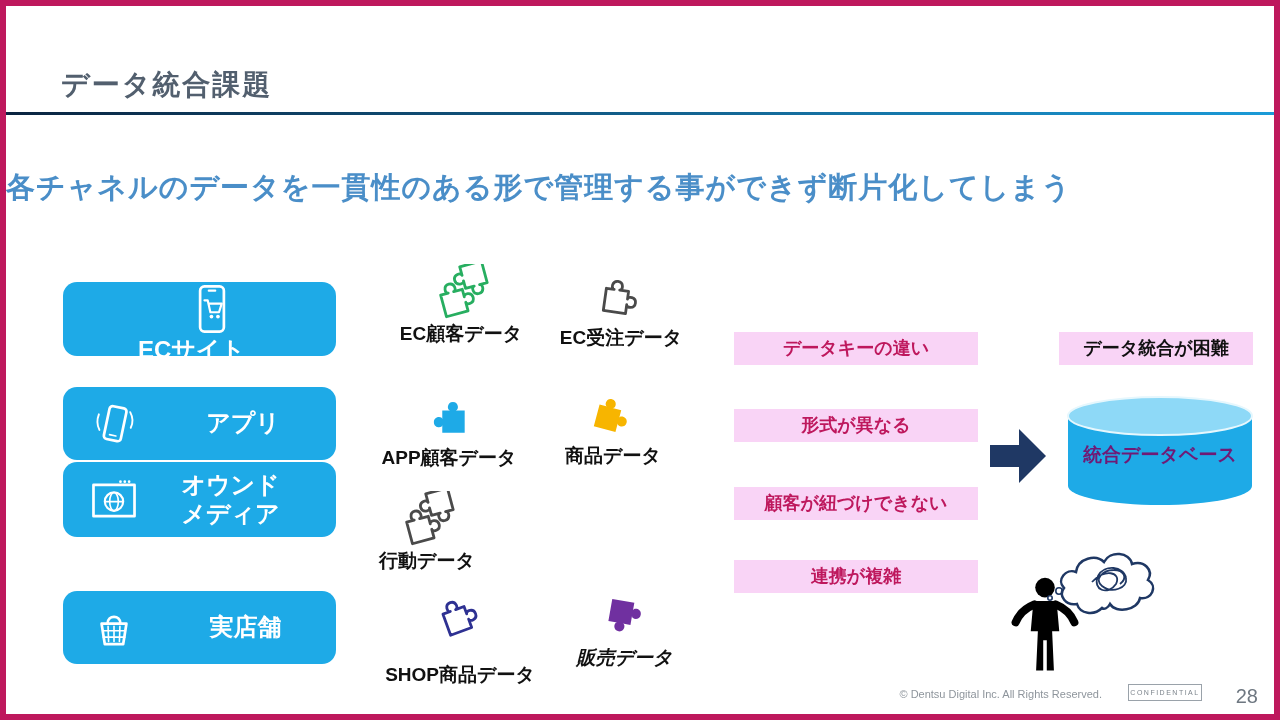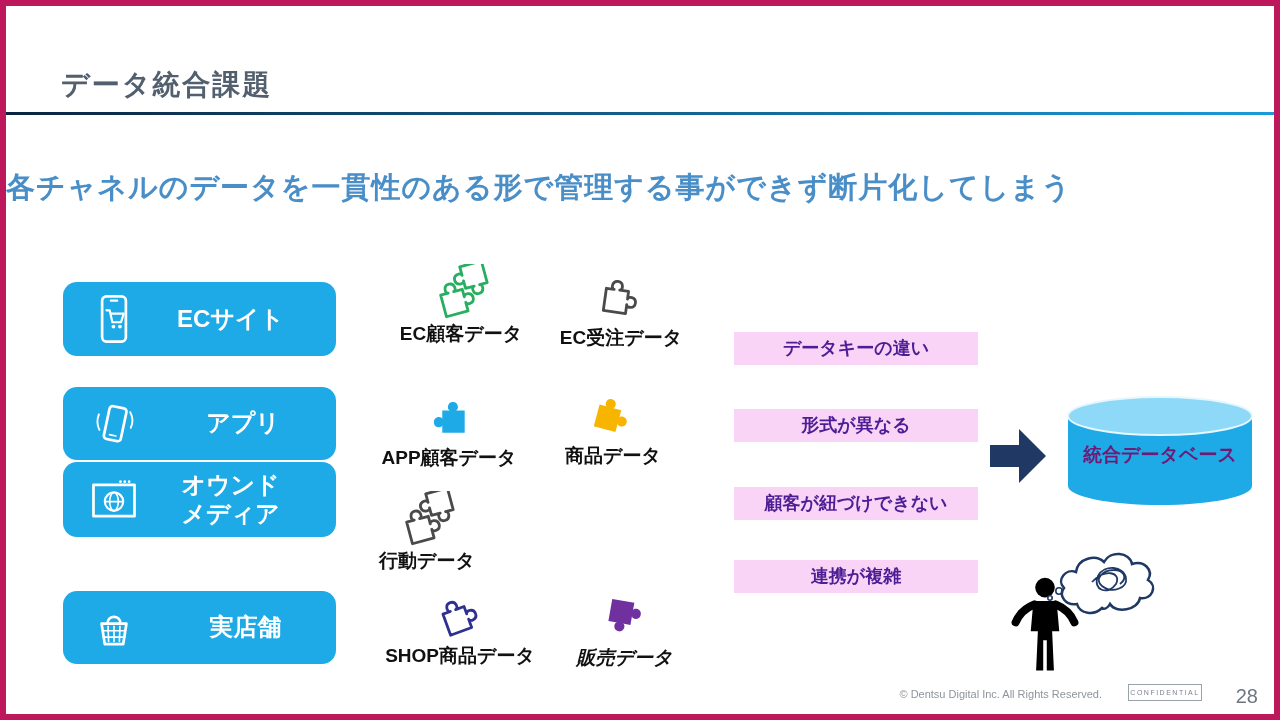--- a/index.html
+++ b/index.html
@@ -15,31 +15,31 @@
   .rule{position:absolute;left:0;top:106px;width:100%;height:3px;
     background:linear-gradient(to right,#0a2440,#1b9bd8);}
   .heading{position:absolute;left:0;top:162px;width:100%;
     font-size:29px;font-weight:bold;color:var(--heading);letter-spacing:1px;}
   .channel{position:absolute;left:57px;width:273px;background:var(--accent);
     border-radius:14px;display:flex;align-items:center;color:#fff;}
   .channel .cicon{width:54px;height:54px;margin-left:24px;flex:none;}
   .channel .clabel{flex:1;text-align:center;font-size:24px;font-weight:bold;
     margin-right:16px;line-height:1.2;}
   .channel .clabel span{display:block;}
-  #ch0{top:276px;height:74px;} #ch1{top:381px;height:73px;gap:25px;}
+  #ch0{top:276px;height:74px;flex-direction:column;} #ch1{top:381px;height:73px;gap:25px;}
   #ch2{top:456px;height:75px;} #ch3{top:585px;height:73px;gap:30px;}
   .ditem{position:absolute;display:flex;flex-direction:column;align-items:center;}
   .ditem svg{width:56px;height:56px;}
   .ditem .dlabel{font-size:19px;font-weight:bold;color:#111;margin-top:1px;white-space:nowrap;}
   #d0{left:380px;top:258px;width:150px;} #d1{left:540px;top:262px;width:150px;}
   #d2{left:368px;top:382px;width:150px;} #d3{left:542px;top:380px;width:130px;}
-  #d4{left:356px;top:485px;width:130px;justify-content:center;} #d5{left:365px;top:580px;width:178px;}
+  #d4{left:356px;top:485px;width:130px;justify-content:center;} #d5{left:365px;top:580px;width:178px;gap:19px;}
   #d6{left:556px;top:582px;width:125px;font-style:italic;}
   .issue{position:absolute;left:728px;width:244px;height:33px;background:var(--pink);
-    text-align:center;line-height:33px;font-size:18px;font-weight:bold;color:#4c1d95;}
+    text-align:center;line-height:33px;font-size:18px;font-weight:bold;color:#be185d;}
   #is0{top:326px;} #is1{top:403px;} #is2{top:481px;} #is3{top:554px;}
   .result-issue{position:absolute;left:1053px;top:326px;width:194px;height:33px;
     background:var(--pink);text-align:center;line-height:33px;font-size:18px;
     font-weight:bold;color:#111;}
   .arrow{position:absolute;left:984px;top:422px;width:58px;height:58px;}
   .arrow polygon{fill:var(--navy);}
   .cylinder{position:absolute;left:1053px;top:386px;width:202px;height:118px;}
   .cyl-body{fill:var(--accent);}
   .cyl-top{fill:var(--dbtop);stroke:#e6f7fd;stroke-width:2;}
   .cyl-label{position:absolute;left:1053px;top:436px;width:202px;text-align:center;
@@ -176,20 +176,21 @@
       <use href="#pzp" class="pz" transform="rotate(100 50 52)" fill="#7030a0" stroke="none"></use>
     </svg>
     <div class="dlabel">販売データ</div>
   </div>
 
   <div class="issue" id="is0">データキーの違い</div>
   <div class="issue" id="is1">形式が異なる</div>
   <div class="issue" id="is2">顧客が紐づけできない</div>
   <div class="issue" id="is3">連携が複雑</div>
 
+  <div class="result-issue">データ統合が困難</div>
 
   <svg class="arrow" viewBox="0 0 58 58">
     <polygon points="0,17 29,17 29,1 56,28 29,55 29,39 0,39"></polygon>
   </svg>
 
   <svg class="cylinder" viewBox="0 0 202 118">
     <path class="cyl-body" d="M9 24 L9 94 A92 19 0 0 0 193 94 L193 24 Z"></path>
     <ellipse class="cyl-top" cx="101" cy="24" rx="92" ry="19"></ellipse>
   </svg>
   <div class="cyl-label">統合データベース</div>

